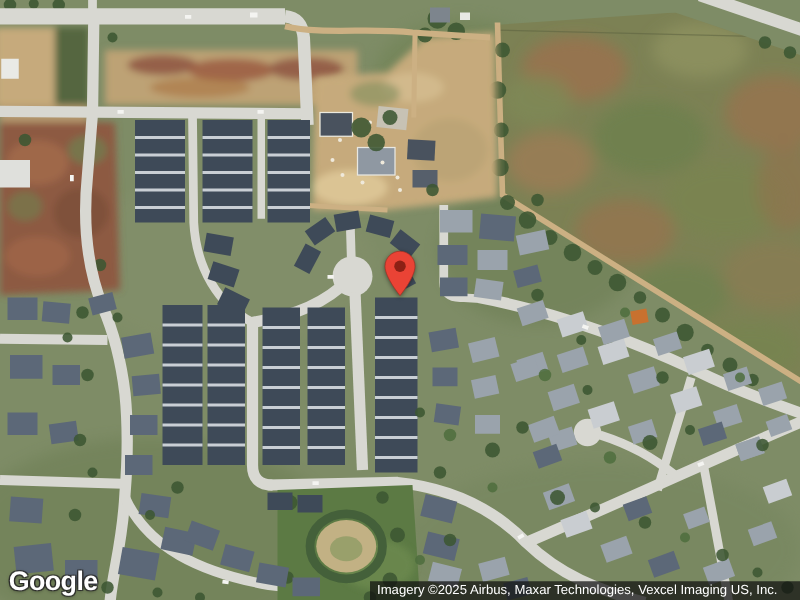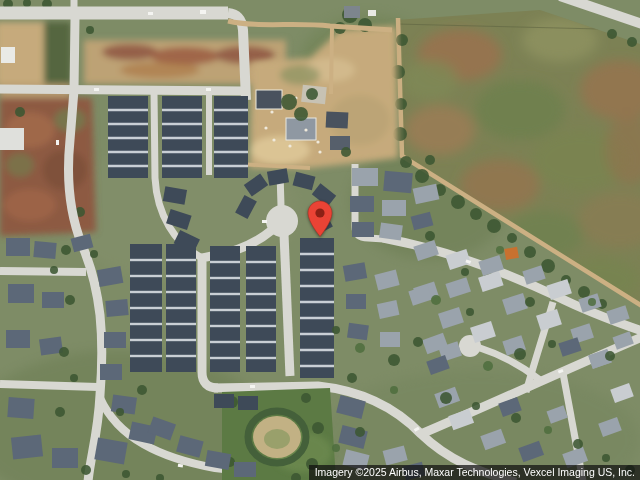--- a/index.html
+++ b/index.html
@@ -32,21 +32,21 @@
     font-size:21.5px;font-weight:bold;letter-spacing:-0.5px;cursor:pointer;
     text-shadow:-1px -1px 0 rgba(40,40,40,.75),1px -1px 0 rgba(40,40,40,.75),
                 -1px 1px 0 rgba(40,40,40,.75),1px 1px 0 rgba(40,40,40,.75),
                  0 1px 3px rgba(0,0,0,.5);
     user-select:none;
   }
   
   #attribution{
     position:absolute;right:0;bottom:0;height:15px;line-height:15px;
     background:var(--attr-bg,rgba(15,15,15,.72));color:#fff;
-    font-size:10.5px;padding:0 5px 0 6px;white-space:nowrap;
+    font-size:10.5px;padding:0 18px 0 6px;white-space:nowrap;
   }
 </style>
 </head>
 <body>
 
 <div id="map-viewport">
 
   <svg class="scene" viewBox="0 0 640 480" aria-hidden="true">
     <defs>
       <filter id="b6" x="-40%" y="-40%" width="180%" height="180%">
@@ -449,17 +449,18 @@
         <rect class="car" x="178" y="464" width="5" height="3" transform="rotate(8 180 465)"></rect>
       </g>
     </g>
   </svg>
 
   <svg id="pin" viewBox="0 0 26 38">
     <path class="pin-body" d="M13 1 C6.4 1 1 6.4 1 13 c0 9 12 23.5 12 23.5 S25 22 25 13 C25 6.4 19.6 1 13 1 Z"></path>
     <circle class="pin-dot" cx="13" cy="13" r="4.6"></circle>
   </svg>
 
+  <div id="google-logo">Google</div>
   <div id="attribution">
     <span>Imagery ©2025 Airbus, Maxar Technologies, Vexcel Imaging US, Inc.</span>
   </div>
 
 </div>
 
 </body></html>

